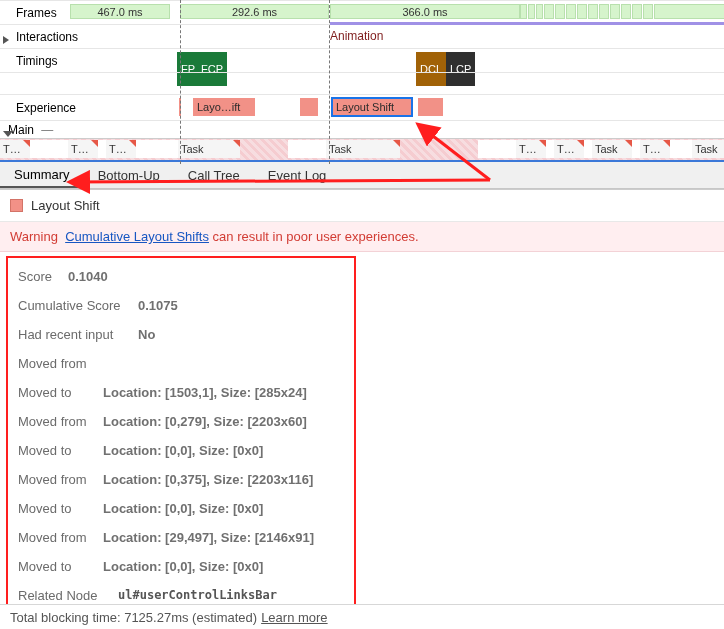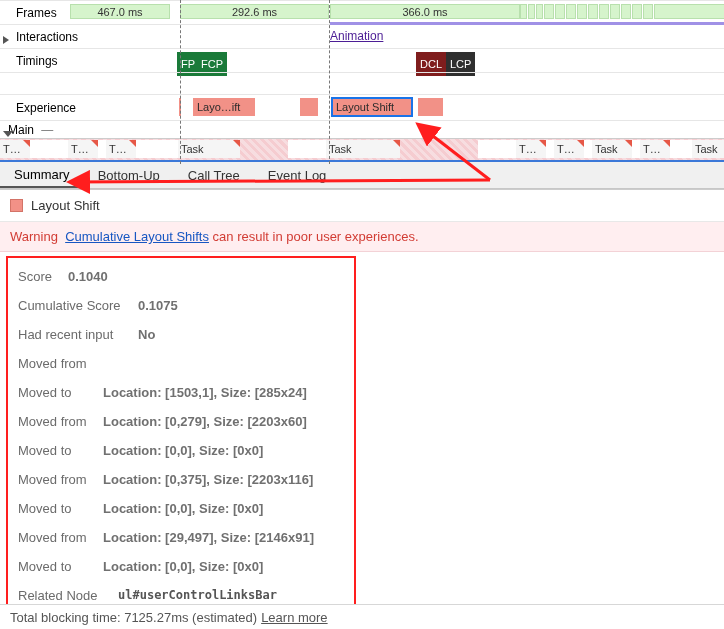--- a/index.html
+++ b/index.html
@@ -89,39 +89,38 @@
     position: absolute;
     height: 3px;
     background: #a091e6;
     top: 21px;
     z-index: 2;
   }
 
   .animation-label {
     position: absolute;
     font-size: 12px;
-    color: #4c1d95;
+    color: #7f1d1d;
     top: 4px;
-    text-decoration: underline;
   }
 
   
   .badge {
     position: absolute;
     top: 3px;
-    height: 24px;
+    height: 34px;
     padding: 0 4px;
     font-size: 11px;
     color: #fff;
     display: inline-flex;
     align-items: center;
     border-radius: 0;
   }
   .badge.green { background: #1a7a39; }
-  .badge.blue  { background: #7f1d1d; }
+  .badge.blue  { background: #a16207; }
   .badge.dark  { background: #2f2f2f; }
 
   
   .exp-block {
     position: absolute;
     top: 3px;
     height: 18px;
     background: #f29187;
     color: #2b2b2b;
     font-size: 11px;

